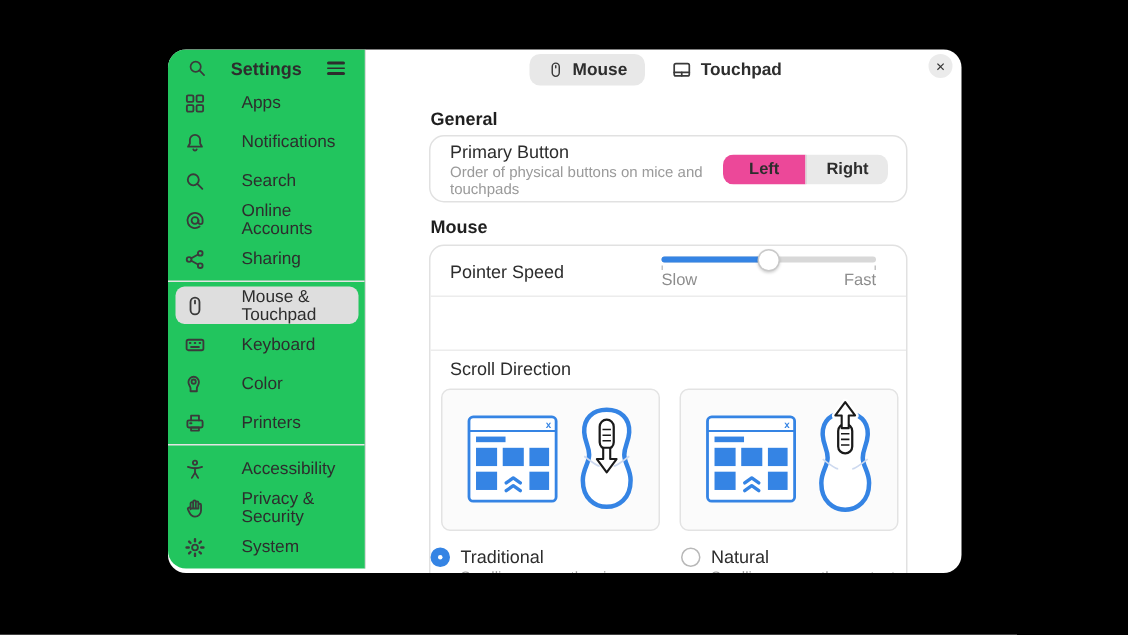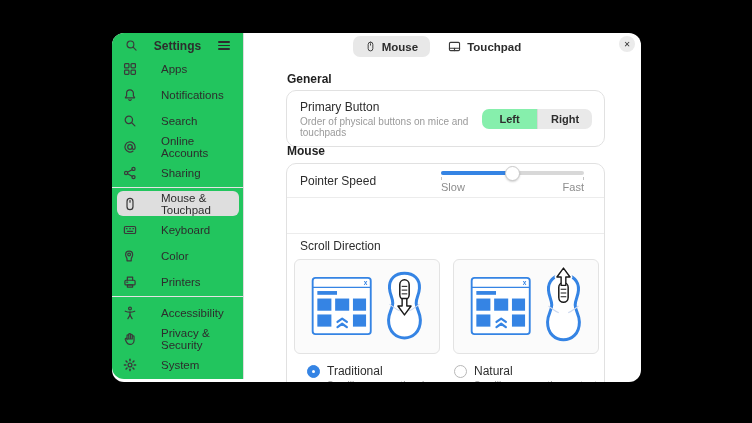--- a/index.html
+++ b/index.html
@@ -32,30 +32,30 @@
   .tab.selected { background:#e8e8e8; }
   .close-btn { position:absolute; right:6px; top:3px; width:16px; height:16px; border-radius:50%;
     background:#ebebeb; color:#333; font-size:8px; font-weight:bold; display:flex;
     align-items:center; justify-content:center; cursor:pointer; }
 
   
   .content { position:absolute; left:174px; top:0; width:319px; }
   .section-heading { position:absolute; left:1px; font-size:12px; font-weight:bold; color:#1f1f1f; line-height:14px; }
   .h-general { top:39px; } .h-mouse { top:111px; }
   .card { position:absolute; left:0; width:319px; background:#fff; border:1px solid #e1e1e1; border-radius:10px; }
-  .card-primary { top:57px; height:57px; }
+  .card-primary { top:57px; height:45px; }
   .card-mouse { top:130px; height:238px; }
   .row-title { font-size:12px; color:#2d2d2d; }
   .row-sub { font-size:10px; color:#9a9a9a; margin-top:2px; }
   .prim-row { display:flex; align-items:center; height:100%; padding:0 12px 0 13px; }
   .prim-text { flex:1; }
   .segmented { display:flex; border-radius:7px; overflow:hidden; }
   .seg-btn { width:55px; height:20px; display:flex; align-items:center; justify-content:center;
     font-size:11px; font-weight:bold; color:#2d2d2d; background:#e9e9e9; cursor:pointer; }
-  .seg-btn.selected { background:#86efac; }
+  .seg-btn.selected { background:#ec4899; }
   .seg-btn + .seg-btn { border-left:1px solid rgba(0,0,0,.07); }
 
   .row-sep { position:absolute; left:0; right:0; height:1px; background:#ececec; }
   .sep-1 { top:33px; } .sep-2 { top:69px; }
 
   .ps-title { position:absolute; left:13px; top:10px; }
   .slider { position:absolute; left:154px; top:0; width:143px; height:30px; cursor:pointer; }
   .slider .track { position:absolute; left:0; right:0; top:7px; height:4px; border-radius:2px; background:#d8d8d8; }
   .slider .fill { position:absolute; left:0; top:0; height:4px; border-radius:2px; background:#3584e4; }
   .slider .thumb { position:absolute; right:-7px; top:-5.5px; width:15px; height:15px; border-radius:50%;
@@ -73,21 +73,21 @@
   .toggle { position:absolute; left:281px; top:8px; width:30px; height:16px; border-radius:8px;
     background:#3584e4; cursor:pointer; }
   .toggle .knob { position:absolute; right:2px; top:2px; width:12px; height:12px; border-radius:50%; background:#fff; }
 
   .scroll-row { position:absolute; left:0; top:69px; right:0; }
   .sd-title { position:absolute; left:13px; top:6px; }
   .sd-box { position:absolute; top:26px; width:146px; height:95px; background:#fbfbfb;
     border:1px solid #e3e3e3; border-radius:6px; display:flex; align-items:center; justify-content:center; }
   .sd-box-1 { left:7px; } .sd-box-2 { left:166px; }
   .sd-opt { position:absolute; top:131px; display:flex; gap:7px; cursor:pointer; }
-  .sd-opt-1 { left:20px; } .sd-opt-2 { left:167px; }
+  .sd-opt-1 { left:0; } .sd-opt-2 { left:167px; }
   .radio { width:13px; height:13px; border-radius:50%; background:#fff; border:1.5px solid #b8b8b8; margin-top:1px; }
   .radio.selected { background:#3584e4; border:1.5px solid #3584e4; position:relative; }
   .radio.selected::after { content:""; position:absolute; left:3.5px; top:3.5px; width:3px; height:3px;
     border-radius:50%; background:#fff; }
   .opt-label { font-size:12px; color:#2d2d2d; }
   .opt-sub { font-size:10px; color:#9a9a9a; margin-top:2px; }
 </style>
 </head>
 <body>
 

